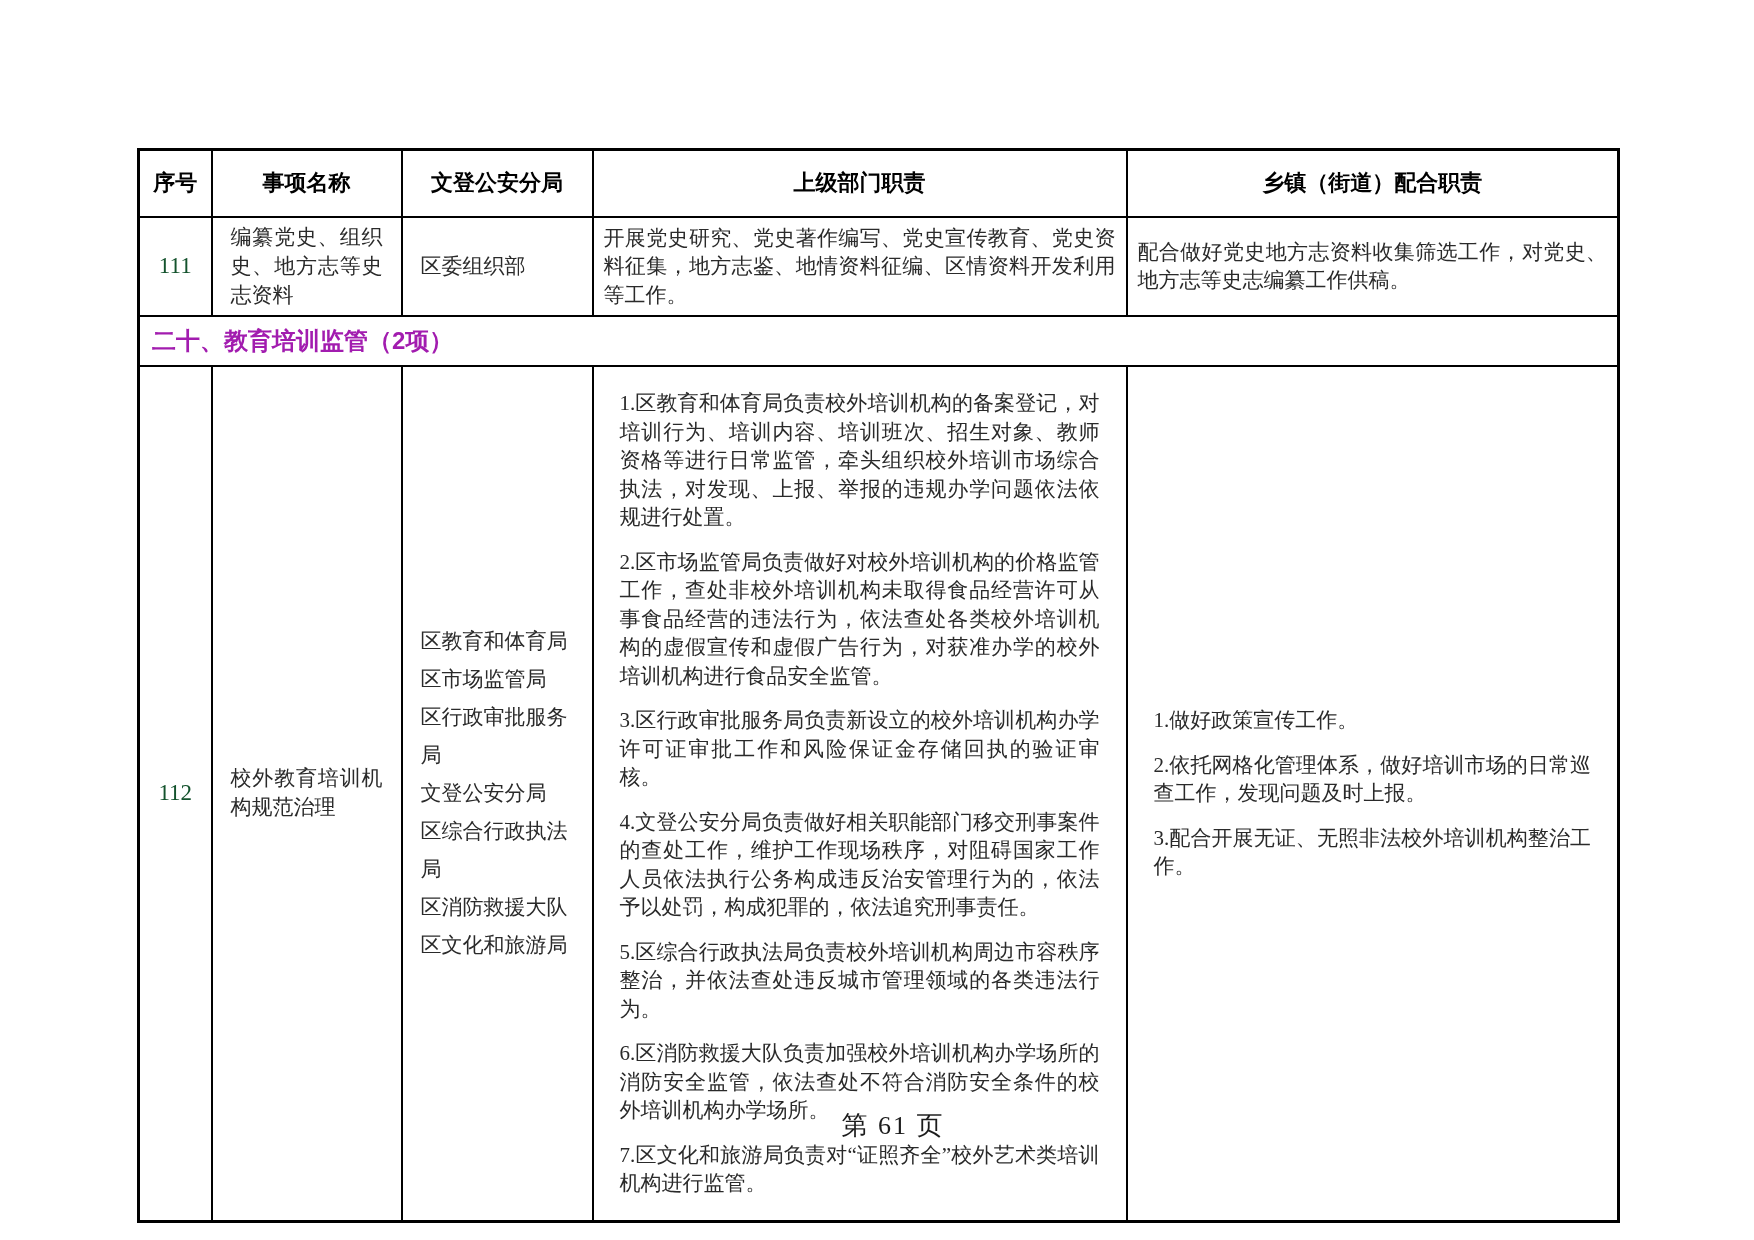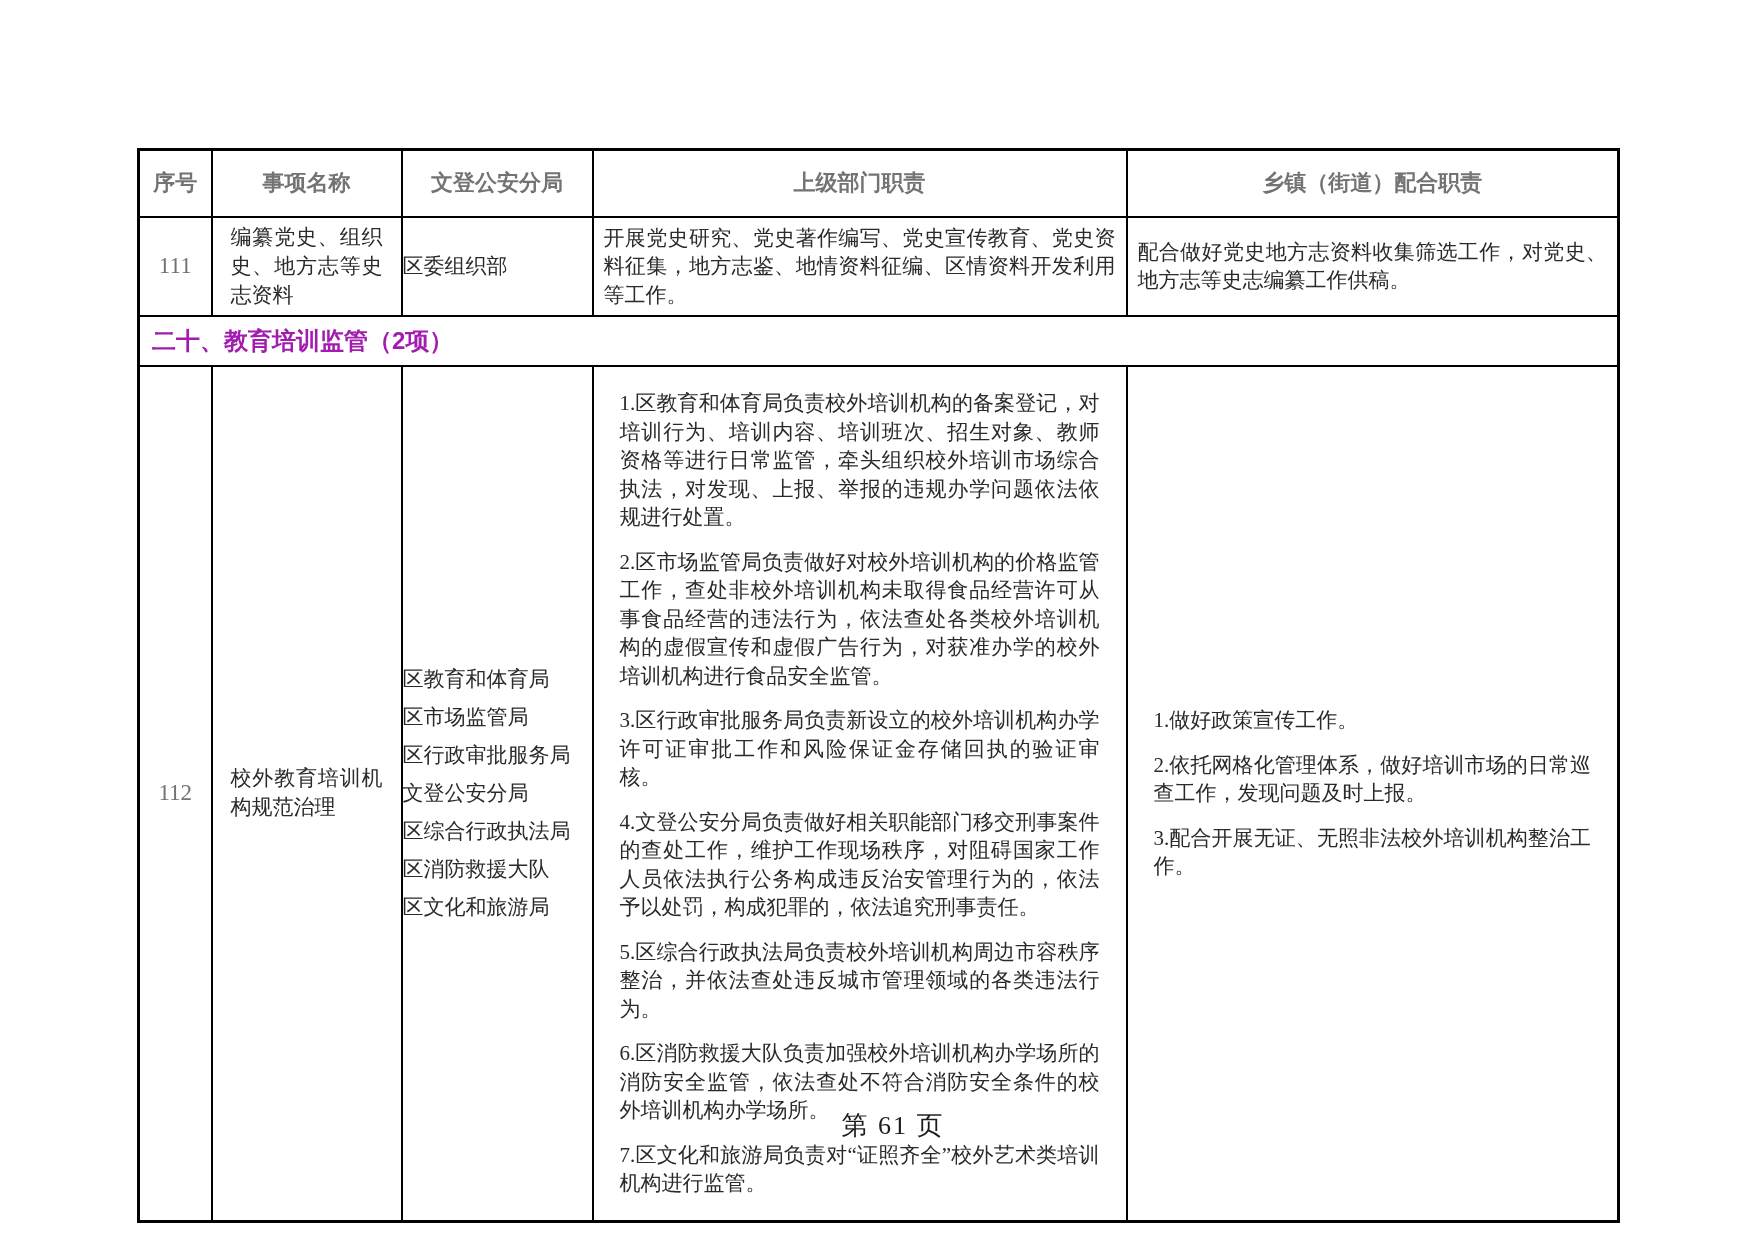--- a/index.html
+++ b/index.html
@@ -36,42 +36,42 @@
   }
   tr.header-row { height: 67px; }
   tr.row-111 { height: 88px; }
   tr.section-row { height: 50px; }
   tr.row-112 { height: 683px; }
 
   th.hcell {
     font-family: "Liberation Sans", "DejaVu Sans", sans-serif;
     font-weight: 700;
     font-size: 22px;
-    color: #737373;
+    color: #000000;
     text-align: center;
     vertical-align: middle;
     padding: 0 4px;
   }
   td.c-id {
     text-align: center;
     vertical-align: middle;
     font-size: 23px;
-    color: #737373;
+    color: #14532d;
   }
   td.c-name {
     vertical-align: middle;
     font-size: 21px;
     line-height: 29px;
     padding: 4px 18px;
     text-align: justify;
   }
   td.c-dept {
     vertical-align: middle;
     font-size: 21px;
-    padding: 4px 0;
+    padding: 4px 18px;
   }
   td.c-dept.multi {
     line-height: 38px;
     white-space: pre-line;
   }
   td.c-dept.single {
     line-height: 29px;
   }
   td.c-duty {
     vertical-align: middle;

